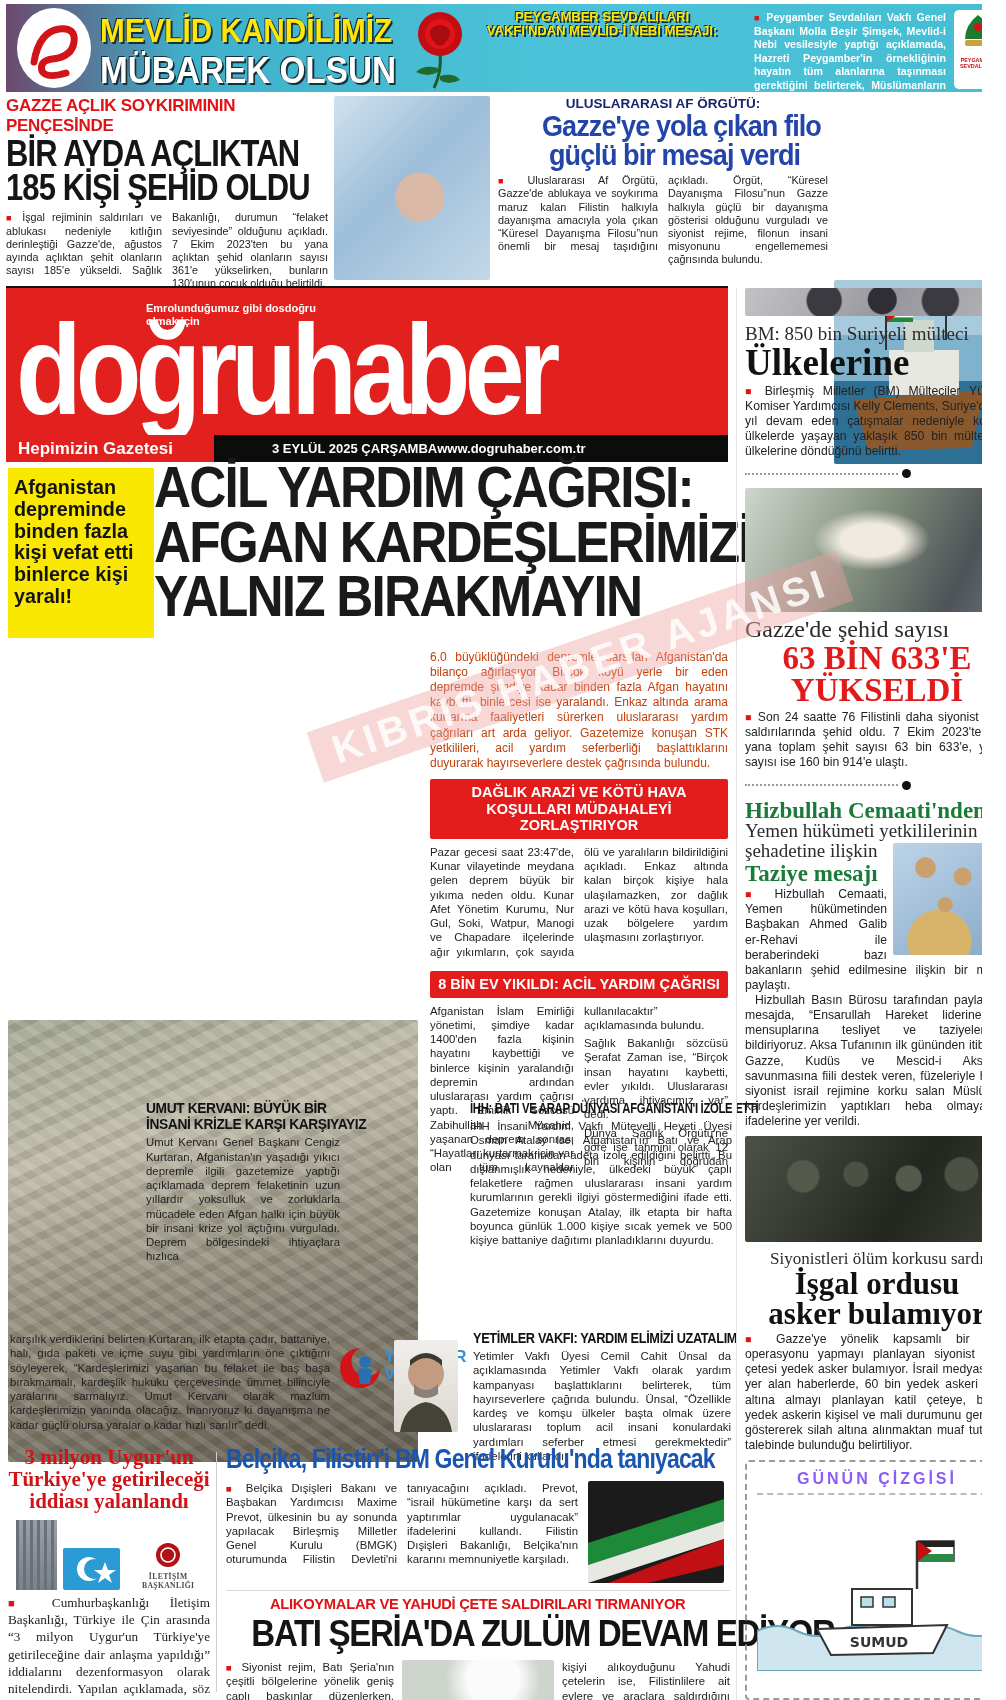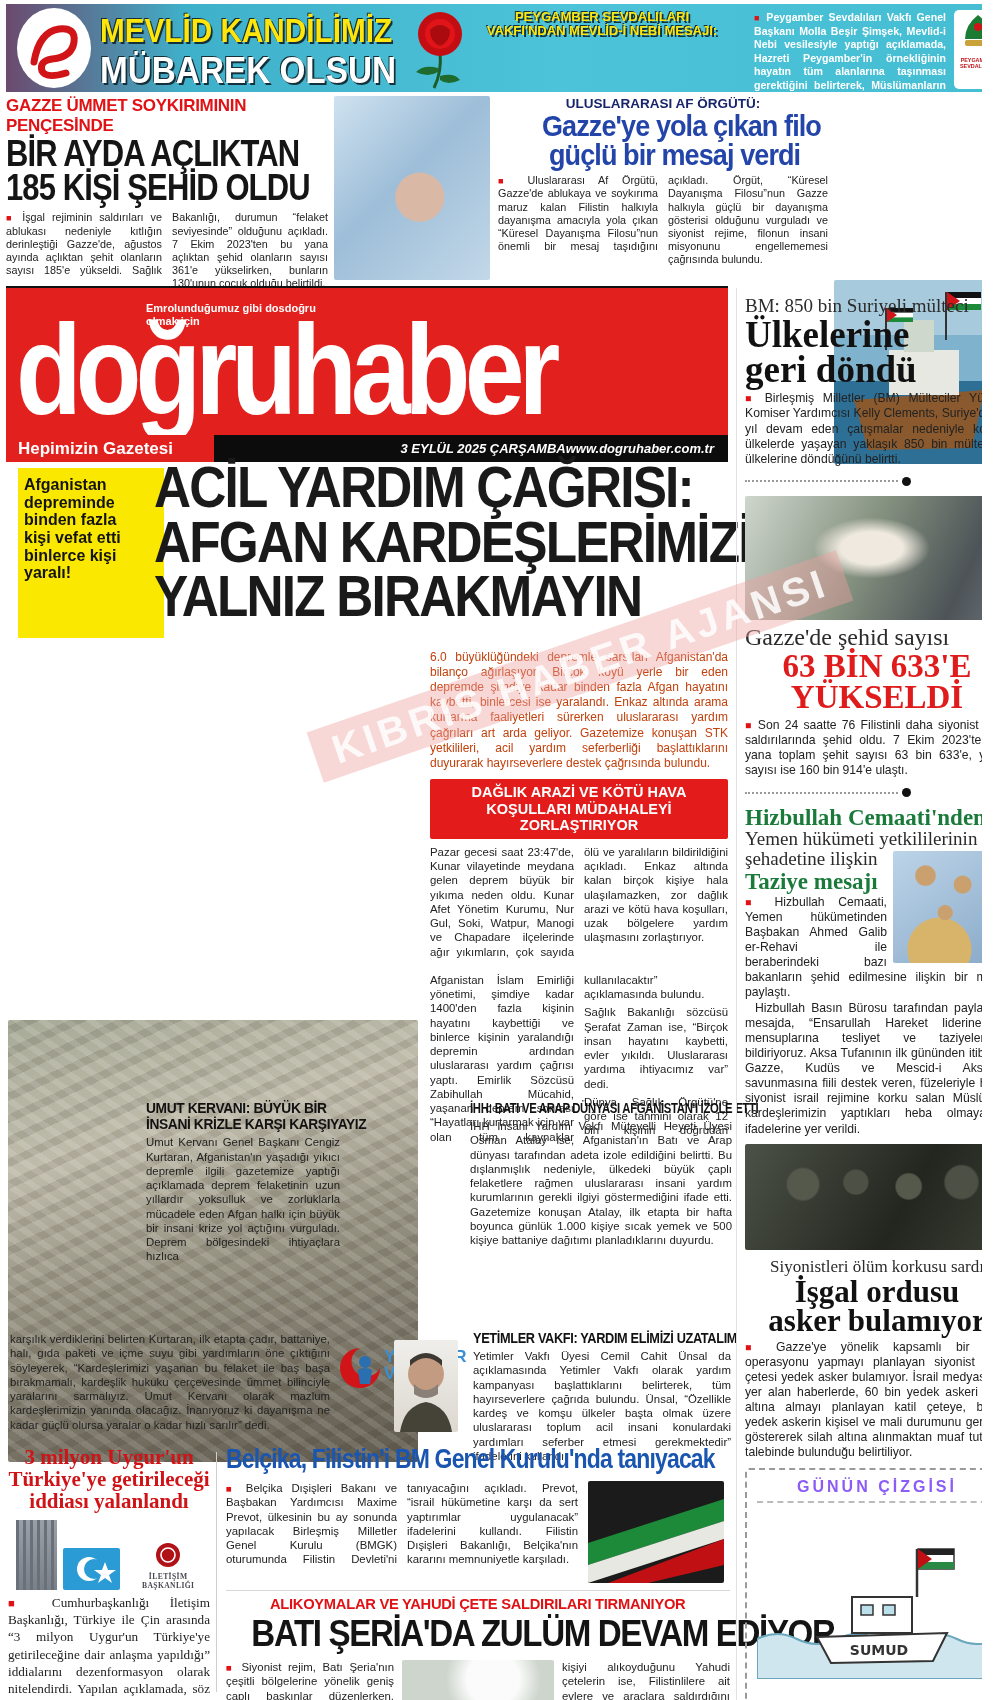--- a/index.html
+++ b/index.html
@@ -22,21 +22,21 @@
   .cols2{column-count:2;column-gap:10px;}
   .kick-navy{color:#17256b;font-weight:800;font-size:13.5px;}
   .hl-blue{color:#2344a8;font-weight:800;line-height:.97;letter-spacing:-1px;}
   
   .masthead{background:#e2201e;border-top:2px solid #111;}
   .logo-txt{color:#fff;font-weight:800;font-size:128px;line-height:1;letter-spacing:-7px;}
   .m-slogan{color:#fff;font-size:11px;font-weight:700;line-height:1.15;}
   .m-strip{background:#0c0c0c;color:#fff;font-weight:700;font-size:13px;}
   .m-gaz{color:#fff;font-weight:800;font-size:17px;}
   
-  .ybox{background:#fae800;color:#131313;font-weight:800;font-size:17px;line-height:1.04;margin-left:10px;}
+  .ybox{background:#fae800;color:#131313;font-weight:800;font-size:21px;line-height:1.04;}
   .mainhl{color:#1a1a1a;font-weight:800;font-size:57px;line-height:.96;letter-spacing:-2px;}
   .lead{font-size:12px;line-height:1.26;font-weight:400;color:#c2410c;}
   .redbox{background:#e31b1b;color:#fff;font-weight:800;font-size:14.5px;line-height:1.15;
           text-align:center;padding:5px 2px;border-radius:2px;}
   .story-sub{font-weight:800;font-size:14.5px;line-height:1.12;color:#111;letter-spacing:-.4px;}
   .body-m{font-size:11.4px;line-height:1.25;color:#222;}
   
   .rcol{border-left:1px solid #e2e2e2;padding-left:8px;display:flex;flex-direction:column;gap:7px;}
   .ser-kick{font-family:"Liberation Serif",serif;font-size:19px;color:#2b2b2b;}
   .ser-hl{font-family:"Liberation Serif",serif;font-weight:700;color:#111;line-height:.95;}
@@ -97,21 +97,21 @@
       <svg width="34" height="40" viewBox="0 0 34 40">
         <path d="M17 2 Q30 12 30 26 L4 26 Q4 12 17 2 Z" fill="#1d7a33"></path>
         <circle cx="17" cy="14" r="4" fill="#d01418"></circle>
         <rect x="4" y="27" width="26" height="6" rx="2" fill="#caa23a"></rect>
       </svg>
       <div style="font-size:5.4px;font-weight:800;color:#c01014;line-height:1.15;">PEYGAMBER SEVDALILARI</div>
     </div>
   </div>
 
   <div class="abs" style="left:6px;top:96px;width:322px;">
-    <div class="kick-red">GAZZE ÜMMET SOYKIRIMININ PENÇESİNDE</div>
+    <div class="kick-red">GAZZE AÇLIK SOYKIRIMININ PENÇESİNDE</div>
     <div style="margin-top:1px;">
       <span class="cond hl-black" style="font-size:36px;transform:scaleX(.86);white-space:nowrap;">BİR AYDA AÇLIKTAN</span><br>
       <span class="cond hl-black" style="font-size:36px;transform:scaleX(.86);white-space:nowrap;">185 KİŞİ ŞEHİD OLDU</span>
     </div>
     <div class="cols2 body-s jus bullet" style="margin-top:6px;height:96px;overflow:hidden;">İşgal rejiminin saldırıları ve ablukası nedeniyle kıtlığın derinleştiği Gazze'de, ağustos ayında açlıktan şehit olanların sayısı 185'e yükseldi. Sağlık Bakanlığı, durumun “felaket seviyesinde” olduğunu açıkladı. 7 Ekim 2023'ten bu yana açlıktan şehid olanların sayısı 361'e yükselirken, bunların 130'unun çocuk olduğu belirtildi.</div>
   </div>
 
   <div class="abs photo" style="left:334px;top:96px;width:156px;height:184px;background:
       radial-gradient(circle at 55% 55%,#d9b9a6 0 18%,transparent 19%),
       linear-gradient(135deg,#cfe2f0,#9dbdd8 45%,#c2d8e8);"></div>
@@ -145,21 +145,21 @@
 
   <div class="abs masthead" style="left:6px;top:286px;width:722px;height:174px;">
     <div class="abs m-slogan" style="left:140px;top:14px;width:180px;">Emrolunduğumuz gibi dosdoğru olmak için</div>
     <div class="abs" style="left:10px;top:18px;">
       <span class="cond logo-txt" style="transform:scaleX(.84);">doğruhaber</span>
     </div>
     <div class="abs" style="left:0;bottom:0;width:100%;height:27px;display:flex;">
       <div style="width:196px;background:#e2201e;display:flex;align-items:center;padding-left:12px;">
         <span class="m-gaz">Hepimizin Gazetesi</span>
       </div>
-      <div class="m-strip" style="flex:1;display:flex;align-items:center;justify-content:flex-end;padding:0 14px 0 58px;font-style:italic;">
+      <div class="m-strip" style="flex:1;display:flex;align-items:center;justify-content:flex-start;padding:0 14px 0 58px;">
         <span>3 EYLÜL 2025 ÇARŞAMBA</span>
         <span>www.dogruhaber.com.tr</span>
       </div>
     </div>
   </div>
 
   <div class="abs ybox" style="left:8px;top:468px;width:134px;height:154px;padding:8px 6px;">
     <span class="cond" style="transform:scaleX(.94);width:128px;">Afganistan depreminde binden fazla kişi vefat etti binlerce kişi yaralı!</span>
   </div>
   <div class="abs" style="left:154px;top:460px;width:576px;">
@@ -170,20 +170,21 @@
 
   <div class="abs photo" style="left:8px;top:652px;width:410px;height:442px;background:
       repeating-linear-gradient(35deg,rgba(255,255,255,.12) 0 6px,transparent 6px 14px),
       repeating-linear-gradient(-25deg,rgba(60,50,40,.14) 0 8px,transparent 8px 20px),
       linear-gradient(165deg,#a7ab97 0%,#c0bcab 28%,#94907f 55%,#736e60 82%,#5f5a4e 100%);"></div>
 
   <div class="abs" style="left:430px;top:650px;width:298px;">
     <div class="lead jus">6.0 büyüklüğündeki depremle sarsılan Afganistan'da bilanço ağırlaşıyor. Birçok köyü yerle bir eden depremde şimdiye kadar binden fazla Afgan hayatını kaybetti, binlercesi ise yaralandı. Enkaz altında arama kurtarma faaliyetleri sürerken uluslararası yardım çağrıları art arda geliyor. Gazetemize konuşan STK yetkilileri, acil yardım seferberliği başlattıklarını duyurarak hayırseverlere destek çağrısında bulundu.</div>
     <div class="redbox" style="margin-top:8px;">DAĞLIK ARAZİ VE KÖTÜ HAVA KOŞULLARI MÜDAHALEYİ ZORLAŞTIRIYOR</div>
     <div class="cols2 body-m jus" style="margin-top:6px;height:122px;overflow:hidden;">Pazar gecesi saat 23:47'de, Kunar vilayetinde meydana gelen deprem büyük bir yıkıma neden oldu. Kunar Afet Yönetim Kurumu, Nur Gul, Soki, Watpur, Manogi ve Chapadare ilçelerinde ağır yıkımların, çok sayıda ölü ve yaralıların bildirildiğini açıkladı. Enkaz altında kalan birçok kişiye hala ulaşılamazken, zor dağlık arazi ve kötü hava koşulları, uzak bölgelere yardım ulaşmasını zorlaştırıyor.</div>
+    <div class="redbox" style="margin-top:4px;">8 BİN EV YIKILDI: ACİL YARDIM ÇAĞRISI</div>
     <div class="cols2 body-m jus" style="margin-top:6px;height:176px;overflow:hidden;">
       <p>Afganistan İslam Emirliği yönetimi, şimdiye kadar 1400'den fazla kişinin hayatını kaybettiği ve binlerce kişinin yaralandığı depremin ardından uluslararası yardım çağrısı yaptı. Emirlik Sözcüsü Zabihullah Mücahid, yaşanan deprem sonrası “Hayatları kurtarmak için var olan tüm kaynaklar kullanılacaktır” açıklamasında bulundu.</p>
       <p>Sağlık Bakanlığı sözcüsü Şerafat Zaman ise, “Birçok insan hayatını kaybetti, evler yıkıldı. Uluslararası yardıma ihtiyacımız var” dedi.</p>
       <p>Dünya Sağlık Örgütü'ne göre ise tahmini olarak 12 bin kişinin doğrudan etkilendiği depremde 8 bin ev yıkıldı.</p>
     </div>
   </div>
 
   <div class="abs" style="left:146px;top:1100px;width:194px;">
     <div class="story-sub">
       <span class="cond" style="transform:scaleX(.95);white-space:nowrap;">UMUT KERVANI: BÜYÜK BİR</span><br>
@@ -290,21 +291,20 @@
 
     <div class="photo" style="height:110px;background:
         radial-gradient(circle at 30% 45%,#3a3a40 0 9%,transparent 10%),
         radial-gradient(circle at 52% 42%,#2e2e34 0 10%,transparent 11%),
         radial-gradient(circle at 74% 46%,#3a3a40 0 9%,transparent 10%),
         linear-gradient(120deg,#c3c3c7,#96969c 55%,#b6b6ba);"></div>
     <div>
       <div class="ser-kick">BM: 850 bin Suriyeli mülteci</div>
       <div class="ser-hl" style="font-size:37px;">
         <span>Ülkelerine</span><br>
-        <span>geri döndü</span>
       </div>
       <div class="body-r jus bullet" style="margin-top:4px;">Birleşmiş Milletler (BM) Mülteciler Yüksek Komiser Yardımcısı Kelly Clements, Suriye'de 14 yıl devam eden çatışmalar nedeniyle komşu ülkelerde yaşayan yaklaşık 850 bin mültecinin ülkelerine döndüğünü belirtti.</div>
     </div>
 
     <div class="sep">
         <span class="sep-line"></span>
         <span class="sep-dot"></span>
       </div>
 
     <div>

